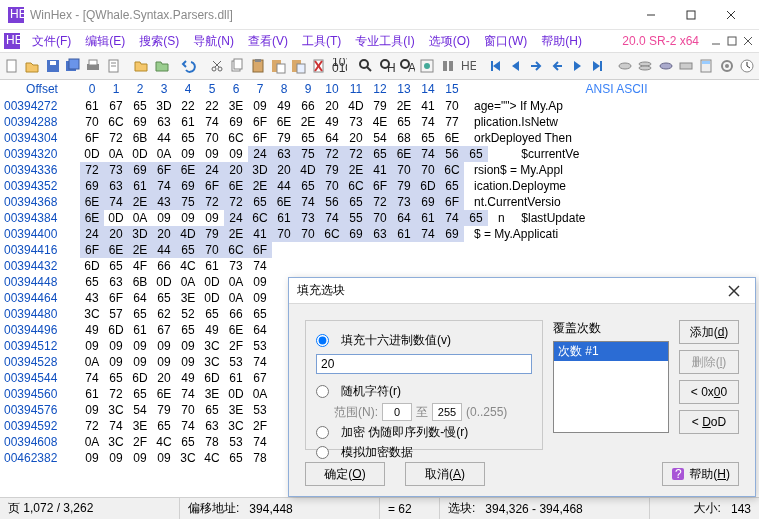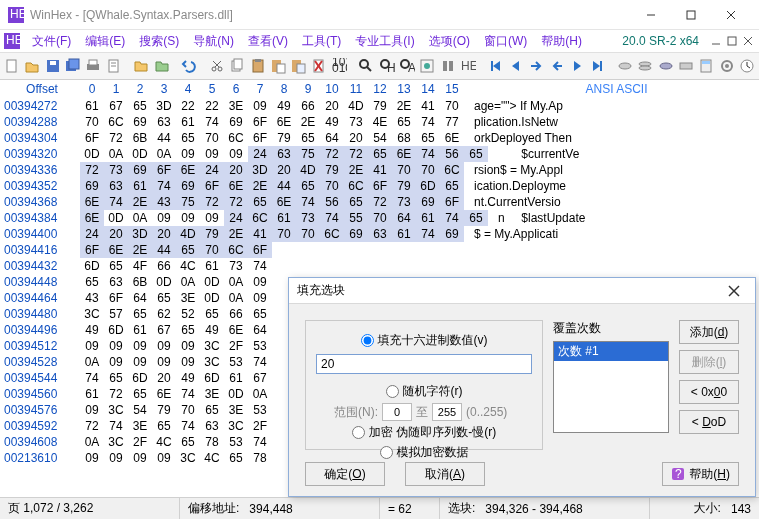--- a/index.html
+++ b/index.html
@@ -6,21 +6,21 @@
 body { background:#fff; width:759px; height:519px; overflow:hidden; position:relative; color:#000; }
 .titlebar { height:30px; background:#fff; display:flex; align-items:center; padding:0 8px; border-bottom:1px solid #e5e5e5; }
 .titlebar .ico { width:16px; height:16px; margin-right:6px; }
 .titlebar .title { color:#8a8a8a; flex:1; }
 .winbtns { display:flex; gap:0; }
 .winbtn { width:40px; height:28px; display:flex; align-items:center; justify-content:center; color:#666; }
 .winbtn svg { width:10px; height:10px; }
 .menubar { height:22px; display:flex; align-items:center; padding:0 4px; gap:2px; background:#fff; }
 .menubar .ico { width:16px; height:16px; margin-right:4px; }
 .menuitem { padding:2px 6px; color:#6d28d9; white-space:nowrap; }
-.menuver { margin-left:auto; color:#0f766e; padding-right:4px; }
+.menuver { margin-left:auto; color:#ec4899; padding-right:4px; }
 .menutail { display:flex; gap:2px; padding-left:4px; }
 .menutail .sq { width:14px; height:14px; }
 .toolbar { height:28px; display:flex; align-items:center; padding:2px 4px; gap:4px; background:#f5f5f5; border-top:1px solid #e0e0e0; border-bottom:1px solid #d0d0d0; }
 .tbtn { width:20px; height:20px; display:flex; align-items:center; justify-content:center; }
 .tsep { width:4px; }
 .hexhdr { display:flex; height:18px; align-items:center; font-family:Consolas,monospace; background:#fff; padding-left:4px; }
 .hexhdr .ofs { width:76px; color:#1050c0; text-align:center; }
 .hexhdr .bcol { width:24px; text-align:center; color:#1050c0; }
 .hexhdr .asc { flex:1; text-align:center; color:#3b82f6; padding-left:10px; }
 .hexbody { font-family:Consolas,monospace; line-height:16px; padding-left:4px; }
@@ -32,21 +32,21 @@
 .statusbar { position:absolute; left:0; right:0; bottom:0; height:22px; background:#f0f0f0; border-top:1px solid #d0d0d0; display:flex; align-items:center; font-size:12px; }
 .statusbar .cell { padding:0 8px; border-right:1px solid #d0d0d0; height:100%; display:flex; align-items:center; }
 .statusbar .cell.last { border-right:none; margin-left:auto; }
 
 .dialog { position:absolute; left:288px; top:277px; width:468px; height:220px; background:#f0f0f0; border:1px solid #8faed9; box-shadow:2px 2px 8px rgba(0,0,0,.2); }
 .dlgtitle { height:26px; background:#fff; display:flex; align-items:center; padding:0 8px; border-bottom:1px solid #d9d9d9; }
 .dlgtitle .t { flex:1; color:#000; }
 .dlgclose { width:26px; height:26px; display:flex; align-items:center; justify-content:center; }
 .dlgbody { padding:16px; display:flex; gap:10px; position:relative; height:calc(100% - 26px); }
 .group { border:1px solid #c9c9c9; padding:8px 10px 10px; position:relative; background:#f0f0f0; }
-.radio { display:flex; align-items:center; gap:4px; margin:3px 0;justify-content:center; }
+.radio { display:flex; align-items:center; gap:12px; margin:3px 0; }
 .radio input { margin:0; }
 .hexinput { width:216px; height:20px; border:1px solid #7a9fd4; padding:1px 4px; font-family:sans-serif; background:#fff; margin:2px 0 6px 0; }
 .rangelabel { color:#888; font-size:11px; margin-left:18px; display:flex; align-items:center; gap:4px; }
 .numbox { width:30px; height:18px; border:1px solid #bbb; background:#fff; text-align:center; font-size:11px; }
 .rgroup { width:140px; }
 .rgroup .lbl { margin-bottom:4px; }
 .listbox { width:100%; height:92px; border:1px solid #888; background:#fff; overflow:hidden; }
 .listitem { background:#2b6cd4; color:#fff; padding:1px 4px; }
 .btncol { display:flex; flex-direction:column; gap:6px; }
 .dbtn { min-width:60px; height:24px; background:#efefef; border:1px solid #adadad; display:flex; align-items:center; justify-content:center; padding:0 8px; white-space:nowrap; }
@@ -670,21 +670,21 @@
       <div class="bcol">0A</div>
       <div class="bcol">3C</div>
       <div class="bcol">2F</div>
       <div class="bcol">4C</div>
       <div class="bcol">65</div>
       <div class="bcol">78</div>
       <div class="bcol">53</div>
       <div class="bcol">74</div>
     </div>
     <div class="hexrow">
-      <div class="ofs">00213610</div>
+      <div class="ofs">00462382</div>
       <div class="bcol">09</div>
       <div class="bcol">09</div>
       <div class="bcol">09</div>
       <div class="bcol">09</div>
       <div class="bcol">3C</div>
       <div class="bcol">4C</div>
       <div class="bcol">65</div>
       <div class="bcol">78</div>
     </div>
   </div>

